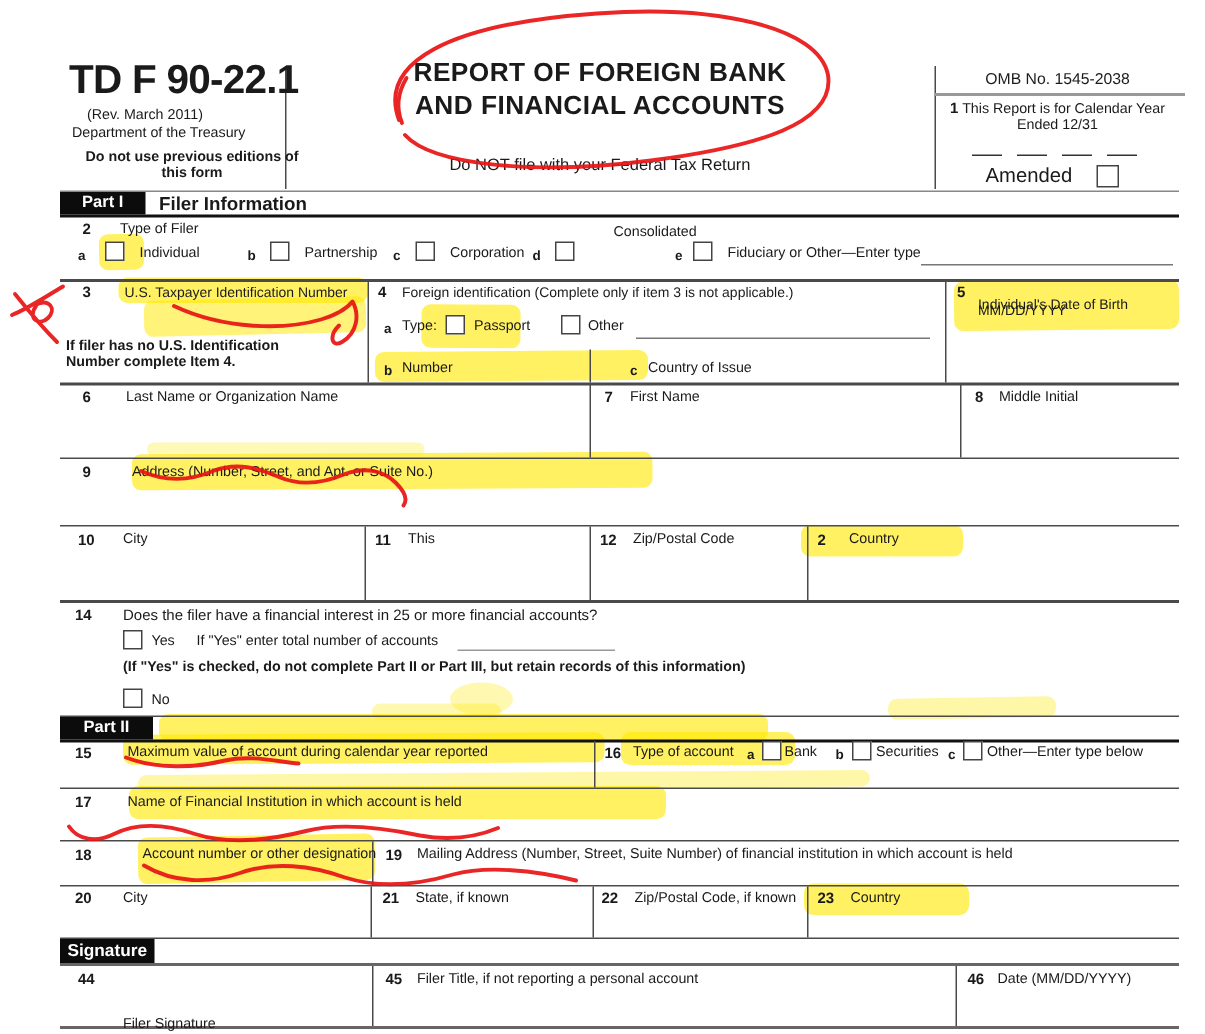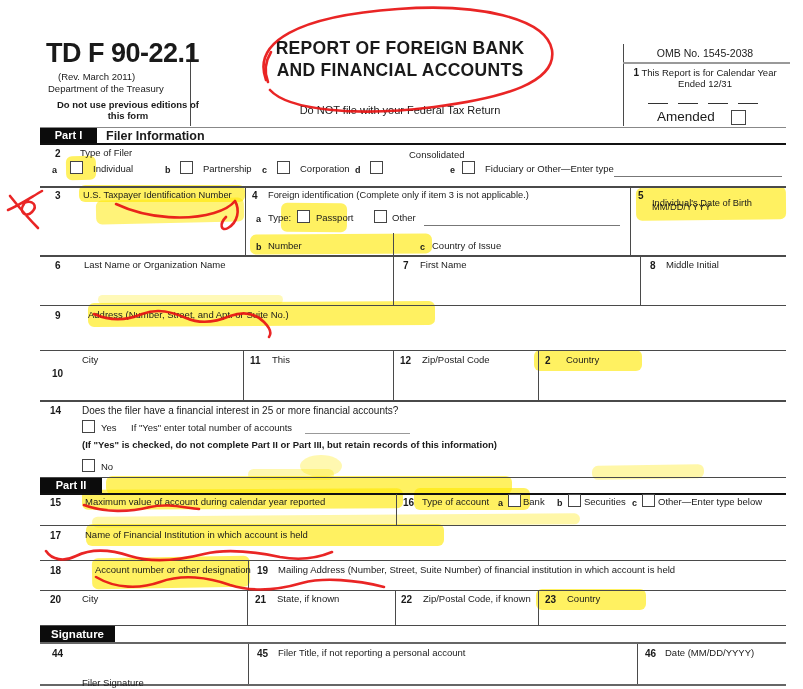--- a/index.html
+++ b/index.html
@@ -101,20 +101,21 @@
   <div class="cb" style="left:462px;top:161px;"></div>
   <div class="txt" style="left:485px;top:164px;">Fiduciary or Other—Enter type</div>
   <div class="uline" style="left:614px;top:164px;width:168px;height:12px;"></div>
 
   <div class="hline" style="left:40px;top:186px;width:746px;height:2px;"></div>
   <div class="vline" style="left:245px;top:186px;height:69px;"></div>
   <div class="vline" style="left:630px;top:186px;height:69px;"></div>
 
   <div class="txt num" style="left:55px;top:190px;">3</div>
   <div class="txt" style="left:83px;top:190px;font-size:9.3px;">U.S. Taxpayer Identification Number</div>
+  <div class="txt wrap bold" style="left:44px;top:226px;width:180px;">If filer has no U.S. Identification Number complete Item 4.</div>
 
   <div class="txt num" style="left:252px;top:190px;">4</div>
   <div class="txt" style="left:268px;top:190px;font-size:9.3px;">Foreign identification (Complete only if item 3 is not applicable.)</div>
   <div class="txt ltr" style="left:256px;top:214px;">a</div>
   <div class="txt" style="left:268px;top:213px;">Type:</div>
   <div class="cb" style="left:297px;top:210px;"></div>
   <div class="txt" style="left:316px;top:213px;">Passport</div>
   <div class="cb" style="left:374px;top:210px;"></div>
   <div class="txt" style="left:392px;top:213px;">Other</div>
   <div class="uline" style="left:424px;top:213px;width:196px;height:12px;"></div>
@@ -139,21 +140,21 @@
   <div class="txt" style="left:666px;top:260px;">Middle Initial</div>
 
   <div class="hline" style="left:40px;top:305px;width:746px;"></div>
   <div class="txt num" style="left:55px;top:310px;">9</div>
   <div class="txt" style="left:88px;top:310px;">Address (Number, Street, and Apt. or Suite No.)</div>
 
   <div class="hline" style="left:40px;top:350px;width:746px;"></div>
   <div class="vline" style="left:243px;top:351px;height:49px;"></div>
   <div class="vline" style="left:393px;top:351px;height:49px;"></div>
   <div class="vline" style="left:538px;top:351px;height:49px;"></div>
-  <div class="txt num" style="left:52px;top:368px;text-align:center;">10</div>
+  <div class="txt num" style="left:52px;top:355px;text-align:center;">10</div>
   <div class="txt" style="left:82px;top:355px;">City</div>
   <div class="txt num" style="left:250px;top:355px;">11</div>
   <div class="txt" style="left:272px;top:355px;">This</div>
   <div class="txt num" style="left:400px;top:355px;">12</div>
   <div class="txt" style="left:422px;top:355px;">Zip/Postal Code</div>
   <div class="txt num" style="left:545px;top:355px;">2</div>
   <div class="txt" style="left:566px;top:355px;">Country</div>
 
   <div class="hline" style="left:40px;top:400px;width:746px;height:2px;"></div>
   <div class="txt num" style="left:50px;top:405px;">14</div>
@@ -203,21 +204,21 @@
   <div class="txt num" style="left:50px;top:594px;">20</div>
   <div class="txt" style="left:82px;top:594px;">City</div>
   <div class="txt num" style="left:255px;top:594px;">21</div>
   <div class="txt" style="left:277px;top:594px;">State, if known</div>
   <div class="txt num" style="left:401px;top:594px;">22</div>
   <div class="txt" style="left:423px;top:594px;">Zip/Postal Code, if known</div>
   <div class="txt num" style="left:545px;top:594px;">23</div>
   <div class="txt" style="left:567px;top:594px;">Country</div>
 
   <div class="hline" style="left:40px;top:625px;width:746px;"></div>
-  <div class="tab" style="left:40px;top:626px;width:75px;height:16px;font-size:11.5px;line-height:16px;">Signature</div>
+  <div class="tab" style="left:40px;top:626px;width:63px;height:16px;font-size:11.5px;line-height:16px;">Signature</div>
   <div class="hline" style="left:40px;top:642px;width:746px;height:2px;background:#666;"></div>
   <div class="vline" style="left:248px;top:644px;height:40px;"></div>
   <div class="vline" style="left:637px;top:644px;height:40px;"></div>
   <div class="txt num" style="left:52px;top:648px;">44</div>
   <div class="txt" style="left:82px;top:648px;margin-top:30px;">Filer Signature</div>
   <div class="txt num" style="left:257px;top:648px;">45</div>
   <div class="txt" style="left:278px;top:648px;">Filer Title, if not reporting a personal account</div>
   <div class="txt num" style="left:645px;top:648px;">46</div>
   <div class="txt" style="left:665px;top:648px;">Date (MM/DD/YYYY)</div>
   <div class="hline" style="left:40px;top:684px;width:746px;height:2px;background:#666;"></div>

